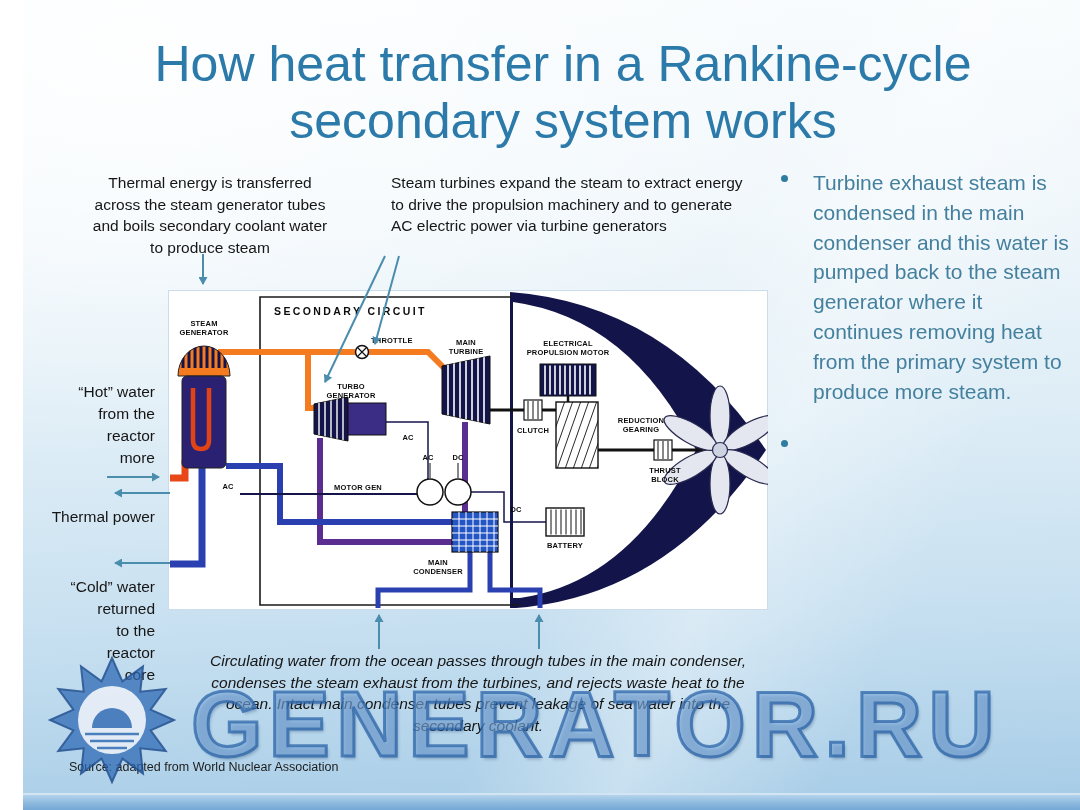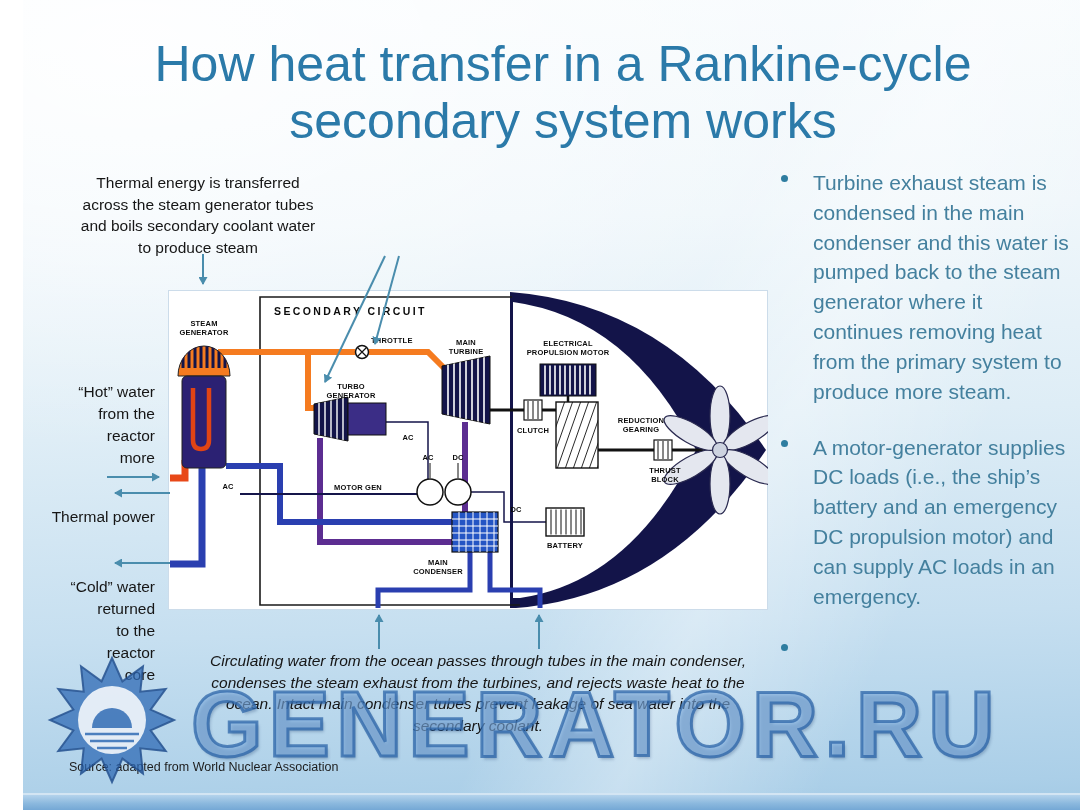--- a/index.html
+++ b/index.html
@@ -18,21 +18,21 @@
     background:
       radial-gradient(120% 90% at 10% 6%, rgba(255,255,255,0.85) 0%, rgba(255,255,255,0) 55%),
       linear-gradient(115deg, rgba(255,255,255,0) 55%, rgba(255,255,255,0.35) 66%, rgba(255,255,255,0) 80%);
   }
   .title {
     position:absolute; left:100px; top:36px; width:880px; margin:0;
     text-align:center; font-size:50px; font-weight:400; line-height:1.14;
     color:#2b7aa9;
   }
   .callout { position:absolute; color:#161616; font-size:15.5px; line-height:1.4; z-index:10; }
-  .thermal { left:50px; top:172px; width:250px; text-align:center; }
+  .thermal { left:62px; top:172px; width:250px; text-align:center; }
   .turbines { left:368px; top:172px; width:366px; }
   .bottom-callout { left:185px; top:650px; width:540px; text-align:center;font-style:italic; }
   .side-label {
     position:absolute; color:#161616; font-size:15.5px; line-height:1.42;
     white-space:pre-line; text-align:right; z-index:10;
   }
   .hot  { left:36px; top:381px; width:96px; }
   .power{ left:14px; top:506px; width:118px; white-space:nowrap; }
   .cold { left:36px; top:576px; width:96px; }
   .source { position:absolute; left:46px; top:760px; font-size:12.5px; color:#1c1c1c; z-index:10; }
@@ -68,43 +68,40 @@
 </style>
 </head>
 <body>
 
 <div class="slide">
   <div class="bg-swoosh"></div>
 
   <h1 class="title">How heat transfer in a Rankine-cycle secondary system works</h1>
 
   <div class="callout thermal">Thermal energy is transferred across the steam generator tubes and boils secondary coolant water to produce steam</div>
+  <div class="callout turbines">Steam turbines expand the steam to extract energy to drive the propulsion machinery and to generate AC electric power via turbine generators</div>
   <div class="callout bottom-callout">Circulating water from the ocean passes through tubes in the main condenser, condenses the steam exhaust from the turbines,  and rejects waste heat to the ocean. Intact main condenser tubes prevent leakage of sea water into the secondary coolant.</div>
 
   <div class="side-label hot">“Hot” water
 from the
 reactor
 more</div>
   <div class="side-label power">Thermal power</div>
   <div class="side-label cold">“Cold” water
 returned
 to the
 reactor
 core</div>
 
   <div class="source">Source: adapted from World Nuclear Association</div>
 
   <ul class="bullets">
     <li>
       <span class="dot"></span>
       <span>Turbine exhaust steam is condensed in the main condenser and this water is pumped back to the steam generator where it continues removing heat from the primary system to produce more steam.</span>
-    </li>
-    <li>
-      <span class="dot"></span>
-      <span>A motor-generator supplies DC loads (i.e., the ship’s battery and an emergency DC propulsion motor) and can supply AC loads in an emergency.</span>
     </li>
     <li>
       <span class="dot"></span>
     </li>
   </ul>
 
   <svg class="diagram" viewBox="0 0 600 320" xmlns="http://www.w3.org/2000/svg">
     <defs>
       <clipPath id="domeClip">
           <path d="M10,86 A26,30 0 0 1 62,86 Z"></path>

